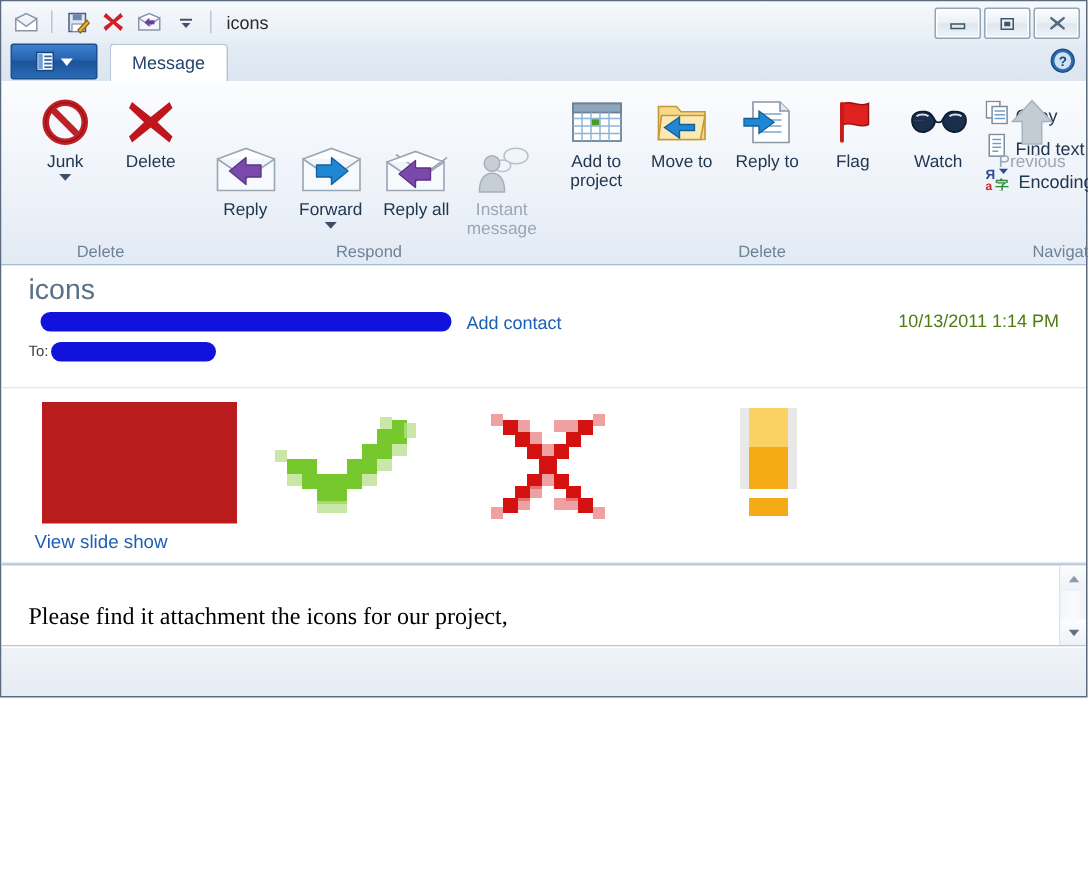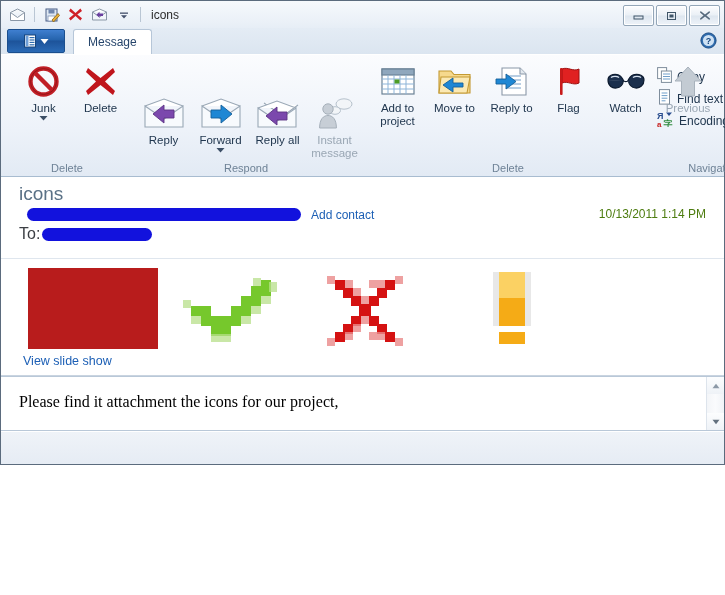--- a/index.html
+++ b/index.html
@@ -148,21 +148,21 @@
     border-radius: 7px;
   }
   .addcontact {
     font-size: 12px; color: #1c5fb5; margin-left: 10px;
   }
   .datetext {
     position: absolute; right: 18px; top: 30px;
     font-size: 12px; color: #4d7c0f;
   }
   .torow { display: flex; align-items: center; height: 20px; gap: 2px; }
-  .tolabel { font-size: 16px; color: #3c3f44; }
+  .tolabel { font-size: 10px; color: #3c3f44; }
   
   .attachbar {
     flex: 0 0 110px;
     background: #ffffff;
     border-bottom: 1px solid #c9d4e0;
     padding: 6px 0 0 22px;
     position: relative;
   }
   .thumbs { display: flex; align-items: flex-start; gap: 0px; height: 86px; }
   .thumb { width: 140px; height: 86px; display: flex; align-items: center; justify-content: center; }
@@ -174,21 +174,21 @@
   .bodyarea {
     flex: 1;
     background: #ffffff;
     border: 1px solid #b9c8d8;
     border-left: none; border-right: none;
     display: flex;
     overflow: hidden;
   }
   .bodytext {
     flex: 1;
-    padding: 16px 0 0 18px;
+    padding: 26px 0 0 18px;
     font-family: "Liberation Serif", serif;
     font-size: 16px; color: #000000;
     line-height: 18px;
   }
   .bodytext p { margin: 0 0 20px 0; }
   .scrollbar {
     width: 17px; flex: 0 0 17px;
     background: linear-gradient(90deg,#f3f5f8 0%, #fafbfd 50%, #f0f3f7 100%);
     border-left: 1px solid #dde4ec;
     display: flex; flex-direction: column; justify-content: space-between;

